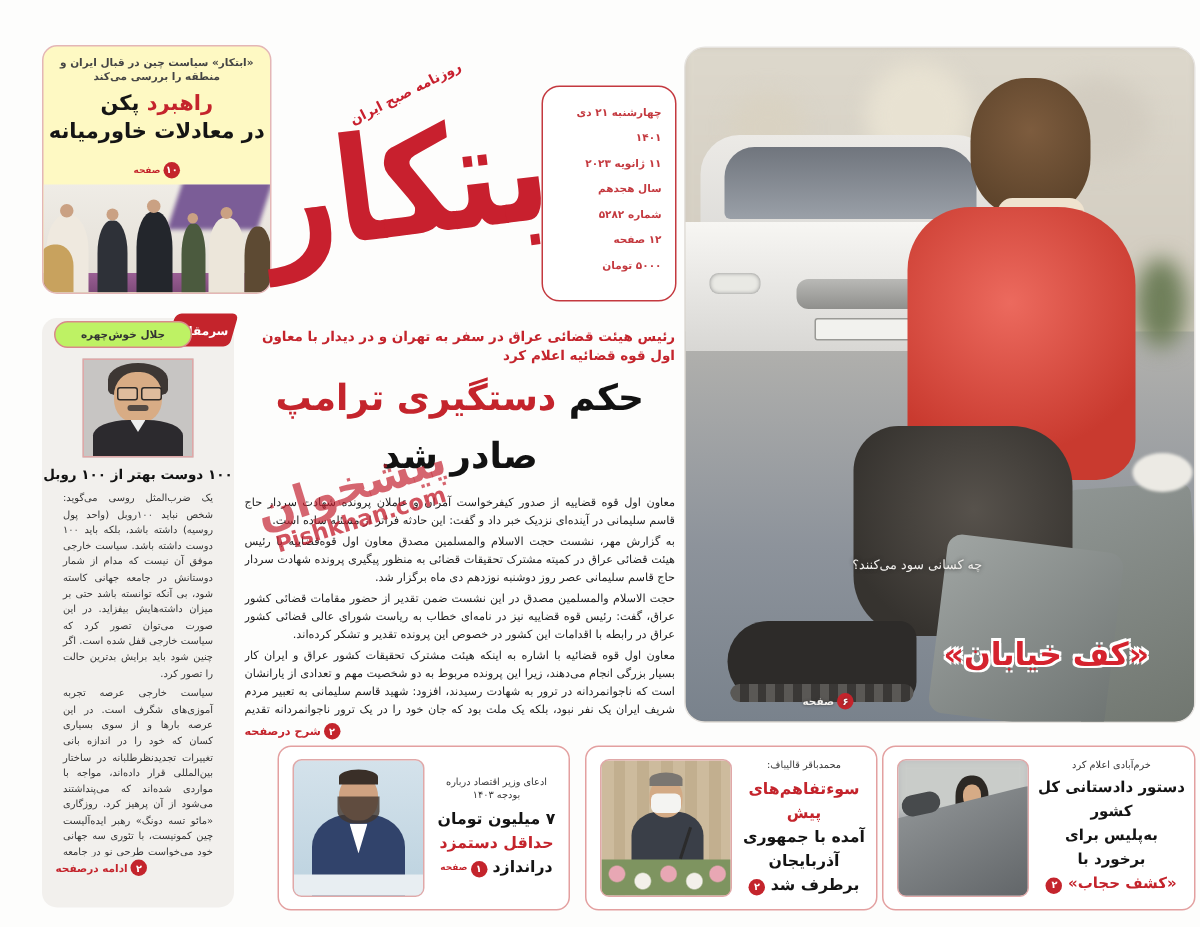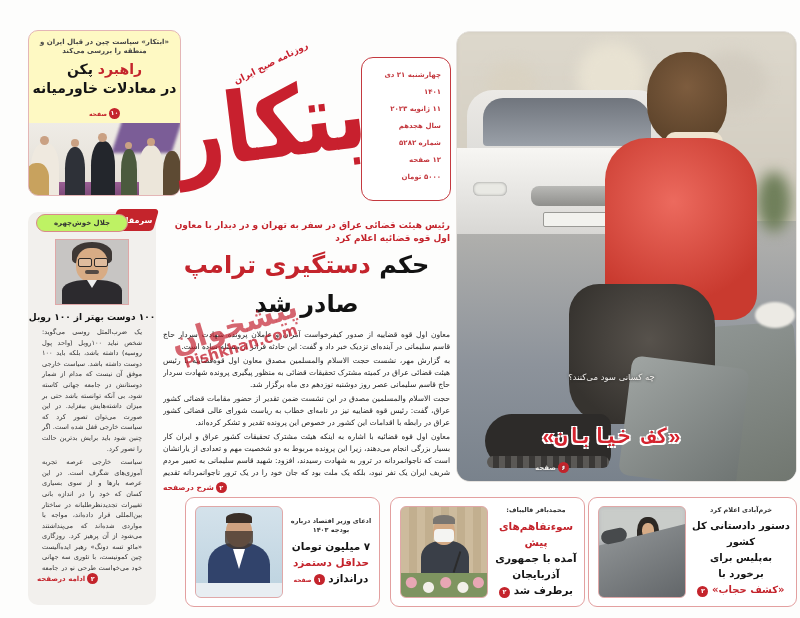--- a/index.html
+++ b/index.html
@@ -62,28 +62,28 @@
   .kid-collar{position:absolute;left:208px;top:100px;width:58px;height:26px;background:#efe3cf;border-radius:10px;}
   .kid-hoodie{position:absolute;left:148px;top:106px;width:152px;height:182px;background:radial-gradient(circle at 45% 35%,#ec6a5e,#c93a2f 70%);border-radius:42px 52px 26px 30px;}
   .kid-pants{position:absolute;left:112px;top:252px;width:146px;height:140px;background:radial-gradient(circle at 55% 40%,#57524c,#36332f 75%);border-radius:30px 40px 20px 40px;}
   .kid-shoe{position:absolute;left:28px;top:382px;width:126px;height:54px;background:#2d2b29;border-radius:28px 12px 14px 28px;}
   .kid-sole{position:absolute;left:30px;top:424px;width:122px;height:12px;background:repeating-linear-gradient(90deg,#5a5855 0 6px,#3a3836 6px 12px);border-radius:6px;}
   .curb1{position:absolute;left:168px;top:330px;width:118px;height:120px;background:linear-gradient(135deg,#a0a5a3,#6e7472);border-radius:10px;transform:rotate(7deg);}
   .curb2{position:absolute;left:258px;top:292px;width:84px;height:160px;background:linear-gradient(160deg,#8f9593,#70766f);border-radius:8px;transform:rotate(-4deg);}
   .cloth{position:absolute;left:298px;top:270px;width:40px;height:26px;background:#eceae4;border-radius:50%;filter:blur(1px);}
   .bp-kicker{position:absolute;left:0;right:30px;top:340px;text-align:center;color:#f3f1ee;font-size:8.5px;direction:rtl;text-shadow:0 0 3px rgba(40,40,40,.9);}
   .bp-h1{position:absolute;left:0;right:30px;top:353px;text-align:center;color:#fff;font-size:21px;font-weight:bold;direction:rtl;text-shadow:-1px -1px 0 #3a3a3a,1px -1px 0 #3a3a3a,-1px 1px 0 #3a3a3a,1px 1px 0 #3a3a3a,0 2px 4px rgba(0,0,0,.7);}
-  .bp-h2{position:absolute;left:0;right:30px;top:392px;text-align:center;color:#d5232e;font-size:21px;font-weight:bold;direction:rtl;text-shadow:-1.5px -1.5px 0 #fff,1.5px -1.5px 0 #fff,-1.5px 1.5px 0 #fff,1.5px 1.5px 0 #fff;font-family:Liberation Mono, monospace;}
+  .bp-h2{position:absolute;left:0;right:30px;top:392px;text-align:right;color:#d5232e;font-size:21px;font-weight:bold;direction:rtl;text-shadow:-1.5px -1.5px 0 #fff,1.5px -1.5px 0 #fff,-1.5px 1.5px 0 #fff,1.5px 1.5px 0 #fff;}
   .bp-badge{position:absolute;left:78px;top:430px;direction:rtl;display:flex;align-items:center;gap:2px;flex-direction:row-reverse;color:#f3f1ee;font-size:7px;font-weight:bold;text-shadow:0 0 2px #333;}
 
   
   .b-box{position:absolute;top:497px;height:108px;border:1px solid #e3a0a0;border-radius:9px;background:#fff;display:flex;flex-direction:row;align-items:center;padding:0;}
   .b-photo{margin:8px 0 8px 9px;width:86px;height:90px;border:1px solid #e0a8a8;border-radius:6px;overflow:hidden;position:relative;flex:none;}
   .b-text{flex:1;direction:rtl;text-align:center;padding:0 6px;}
-  .b-kicker{font-size:6.5px;color:#333;font-weight:700;line-height:9px;}
+  .b-kicker{font-size:6.5px;color:#333;font-weight:400;line-height:9px;}
   .b-hl{font-size:10.5px;font-weight:bold;color:#141414;line-height:16px;margin-top:3px;}
   .pbadge{display:inline-flex;align-items:center;gap:2px;direction:rtl;flex-direction:row-reverse;}
   .pbadge .lbl{color:#c4242c;font-size:6px;font-weight:bold;}
   .pnum{display:inline-flex;width:11px;height:11px;border-radius:50%;background:#c4242c;color:#fff;font-size:6.5px;align-items:center;justify-content:center;font-weight:bold;}
 </style>
 </head>
 <body>
 
 <div class="page">
 

